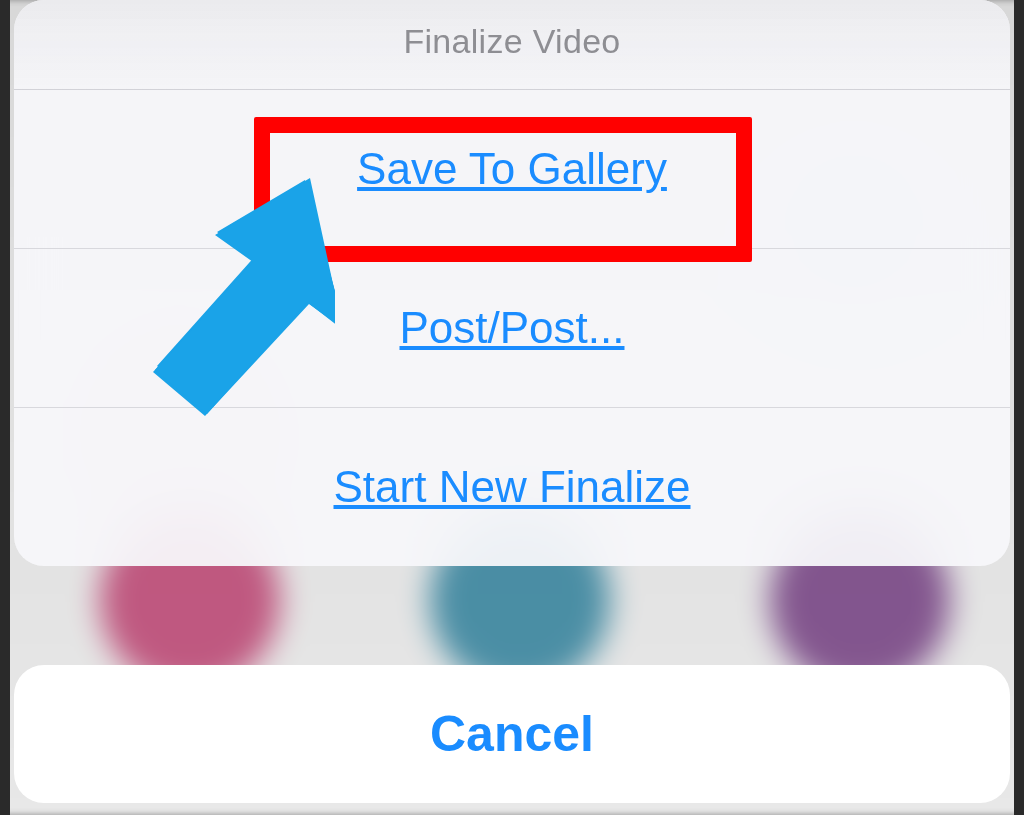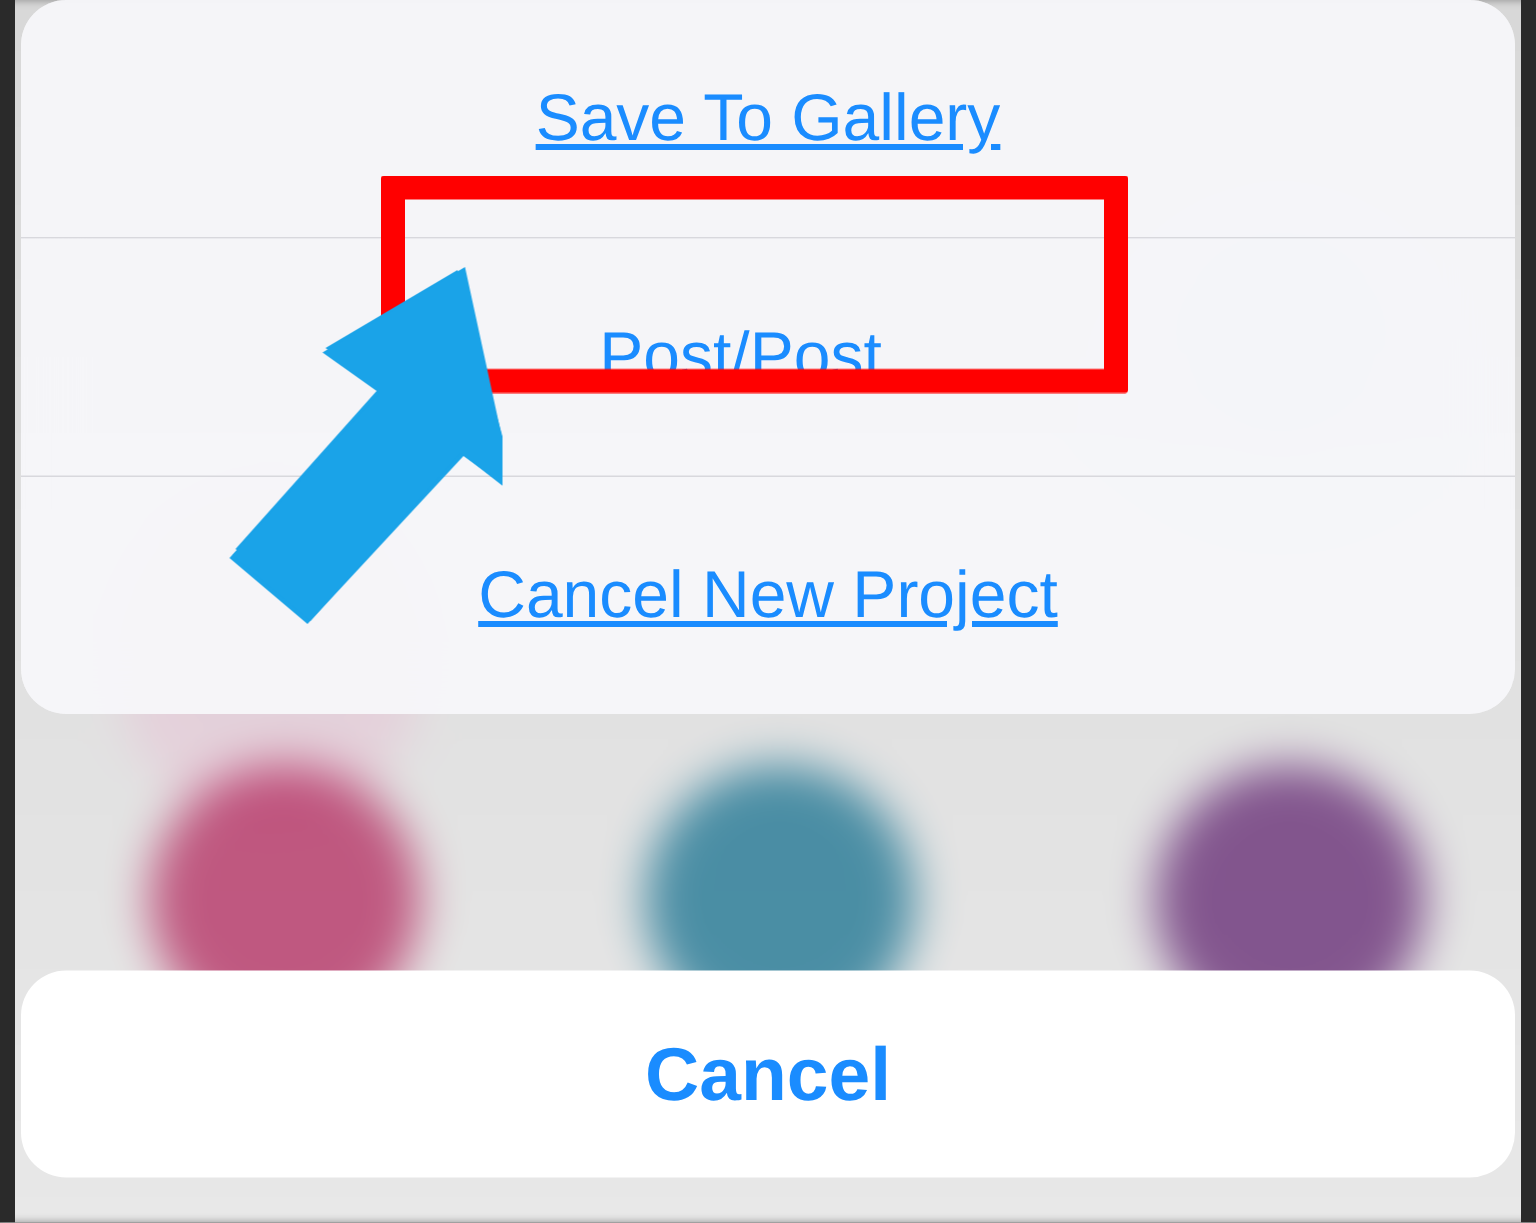--- a/index.html
+++ b/index.html
@@ -109,21 +109,21 @@
       background: rgba(248,248,250,0.45);
       text-decoration: underline;
     }
     .sheet-option:last-child {
       border-bottom: none;
     }
     .cancel-sheet {
       position: absolute;
       left: 14px;
       right: 14px;
-      bottom: 30px;
+      bottom: 12px;
       border-radius: 30px;
       background: #ffffff;
       text-align: center;
       padding: 40px 0;
       cursor: pointer;
     }
     .cancel-text {
       font-size: 50px;
       font-weight: 600;
       color: #1a8cff;
@@ -154,23 +154,26 @@
   <div class="bg-circle bg-circle-tr"></div>
   <div class="bg-circle bg-circle-ml"></div>
   <div class="bg-circle bg-circle-1"></div>
   <div class="bg-circle bg-circle-2"></div>
   <div class="bg-circle bg-circle-3"></div>
 </div>
 <div class="edge-left"></div>
 <div class="edge-right"></div>
 
 <div class="action-sheet">
+  <div class="sheet-header">
+    <div class="sheet-title">Finalize Video</div>
+  </div>
   <div class="sheet-option">Save To Gallery</div>
   <div class="sheet-option">Post/Post...</div>
-  <div class="sheet-option">Cancel New Project</div>
+  <div class="sheet-option">Start New Finalize</div>
 </div>
 
 <div class="cancel-sheet">
   <span class="cancel-text">Cancel</span>
 </div>
 
 <div class="highlight-box"></div>
 
 <svg class="annotation-arrow" viewBox="0 0 230 250">
   <g fill="#1aa3e8">

